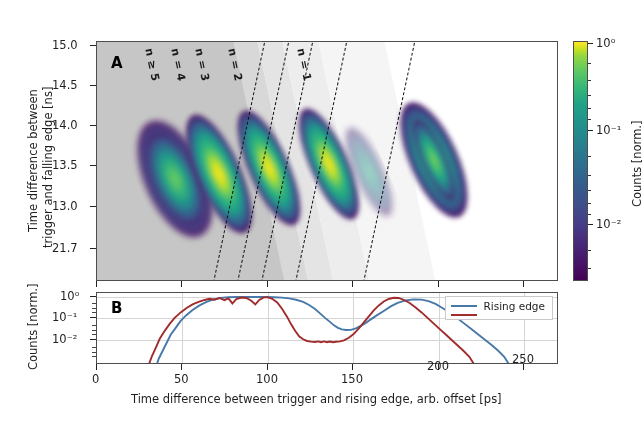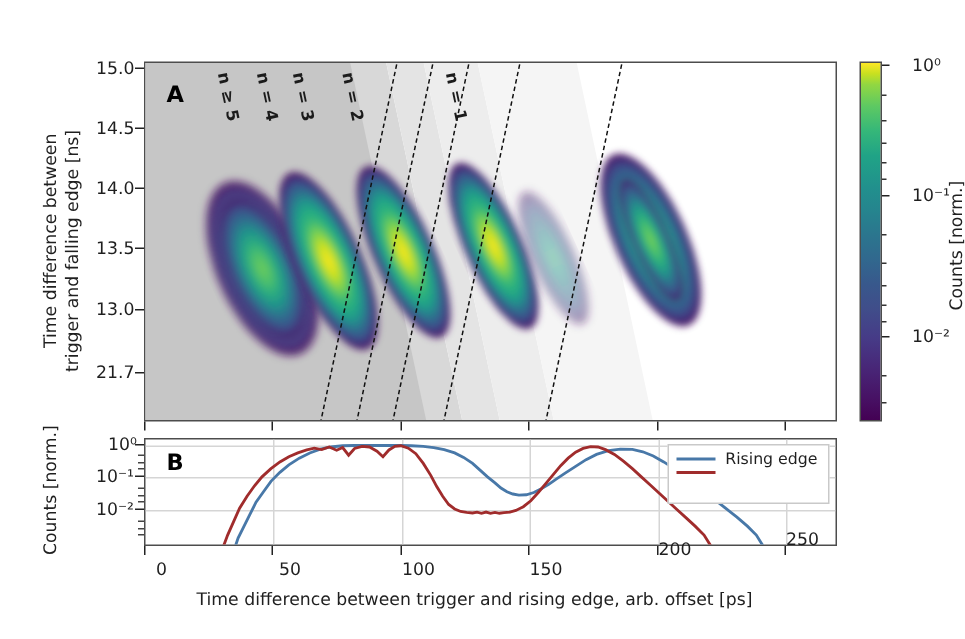--- a/index.html
+++ b/index.html
@@ -4,21 +4,21 @@
 <style>
   html,body{margin:0;padding:0;background:#ffffff;}
   body{
     width:643px;height:426px;position:relative;overflow:hidden;
     font-family:"DejaVu Sans","Liberation Sans",sans-serif;
     color:#1a1a1a;
   }
   .figure{position:absolute;inset:0;}
 
   
-  .tick-label{position:absolute;font-size:11.5px;color:#1f1f1f;white-space:nowrap;margin-left:12px;}
+  .tick-label{position:absolute;font-size:11.5px;color:#1f1f1f;white-space:nowrap;}
   .axis-title{position:absolute;font-size:11.5px;color:#1f1f1f;white-space:nowrap;}
   .vert{transform-origin:0 0;}
 
   
   #panelA{
     position:absolute;left:96px;top:41px;width:462px;height:240px;
     border:1.6px solid #4d4d4d;box-sizing:border-box;background:#ffffff;
     overflow:hidden;
   }
   .band{position:absolute;top:-2px;height:244px;}
@@ -38,21 +38,21 @@
   #panelB{
     position:absolute;left:96px;top:292px;width:462px;height:72px;
     border:1.6px solid #4d4d4d;box-sizing:border-box;background:#ffffff;
     overflow:hidden;
   }
   .gridv{position:absolute;top:0;bottom:0;width:1px;background:#d5d5d5;}
   .gridh{position:absolute;left:0;right:0;height:1px;background:#d5d5d5;}
 
   .legendbox{
     position:absolute;right:4px;top:3px;background:#ffffff;
-    border:1px solid #c9c9c9;padding:3px 7px 19px 5px;
+    border:1px solid #c9c9c9;padding:3px 7px 3px 5px;
     display:flex;flex-direction:column;gap:2px;z-index:9;
   }
   .legrow{display:flex;align-items:center;gap:6px;}
   .legline{width:26px;height:0;border-top:2px solid #000;}
   .legtxt{font-size:10.5px;color:#1f1f1f;white-space:nowrap;}
 
   
   #cbar{
     position:absolute;left:573px;top:41px;width:15px;height:240px;
     border:1px solid #4d4d4d;box-sizing:border-box;

